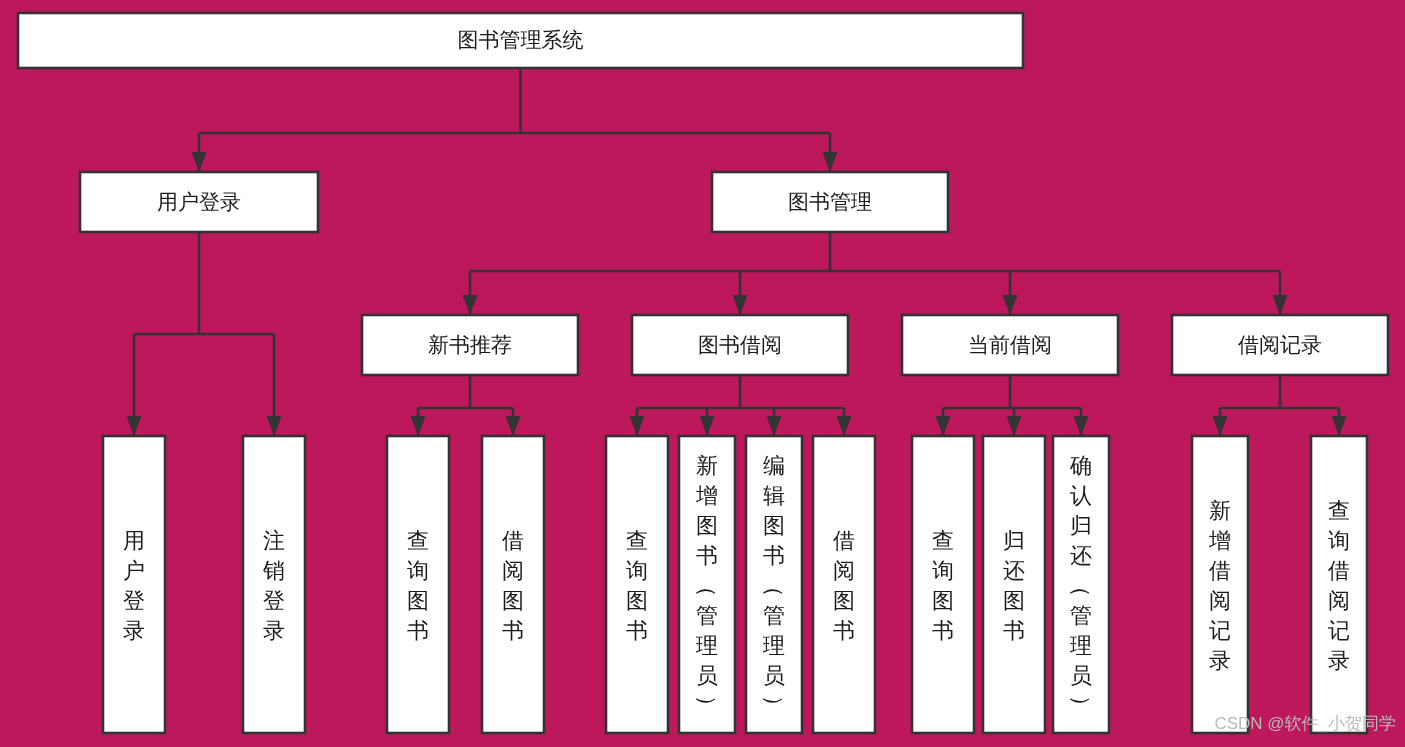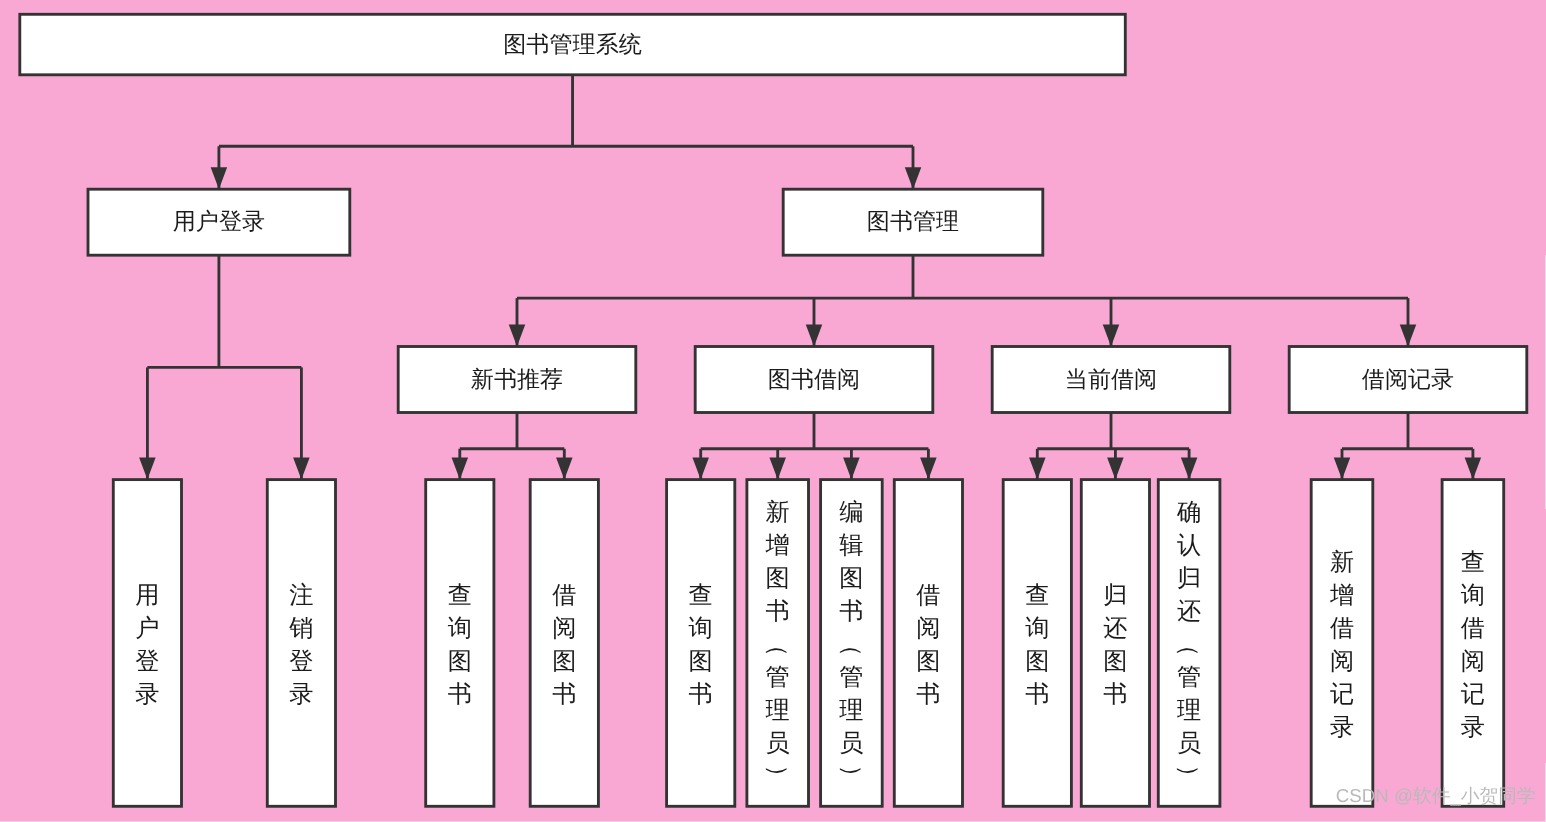--- a/index.html
+++ b/index.html
@@ -11,21 +11,21 @@
   body {
     width: 1405px;
     height: 747px;
     font-family: "Liberation Sans", "DejaVu Sans", sans-serif;
     overflow: hidden;
   }
   #diagram-root {
     position: relative;
     width: 1405px;
     height: 747px;
-    background: #f9a8d4;
+    background: #be185d;
   }
   svg#flow-svg {
     position: absolute;
     left: 0;
     top: 0;
     width: 1405px;
     height: 747px;
     display: block;
   }
   .node-box {

